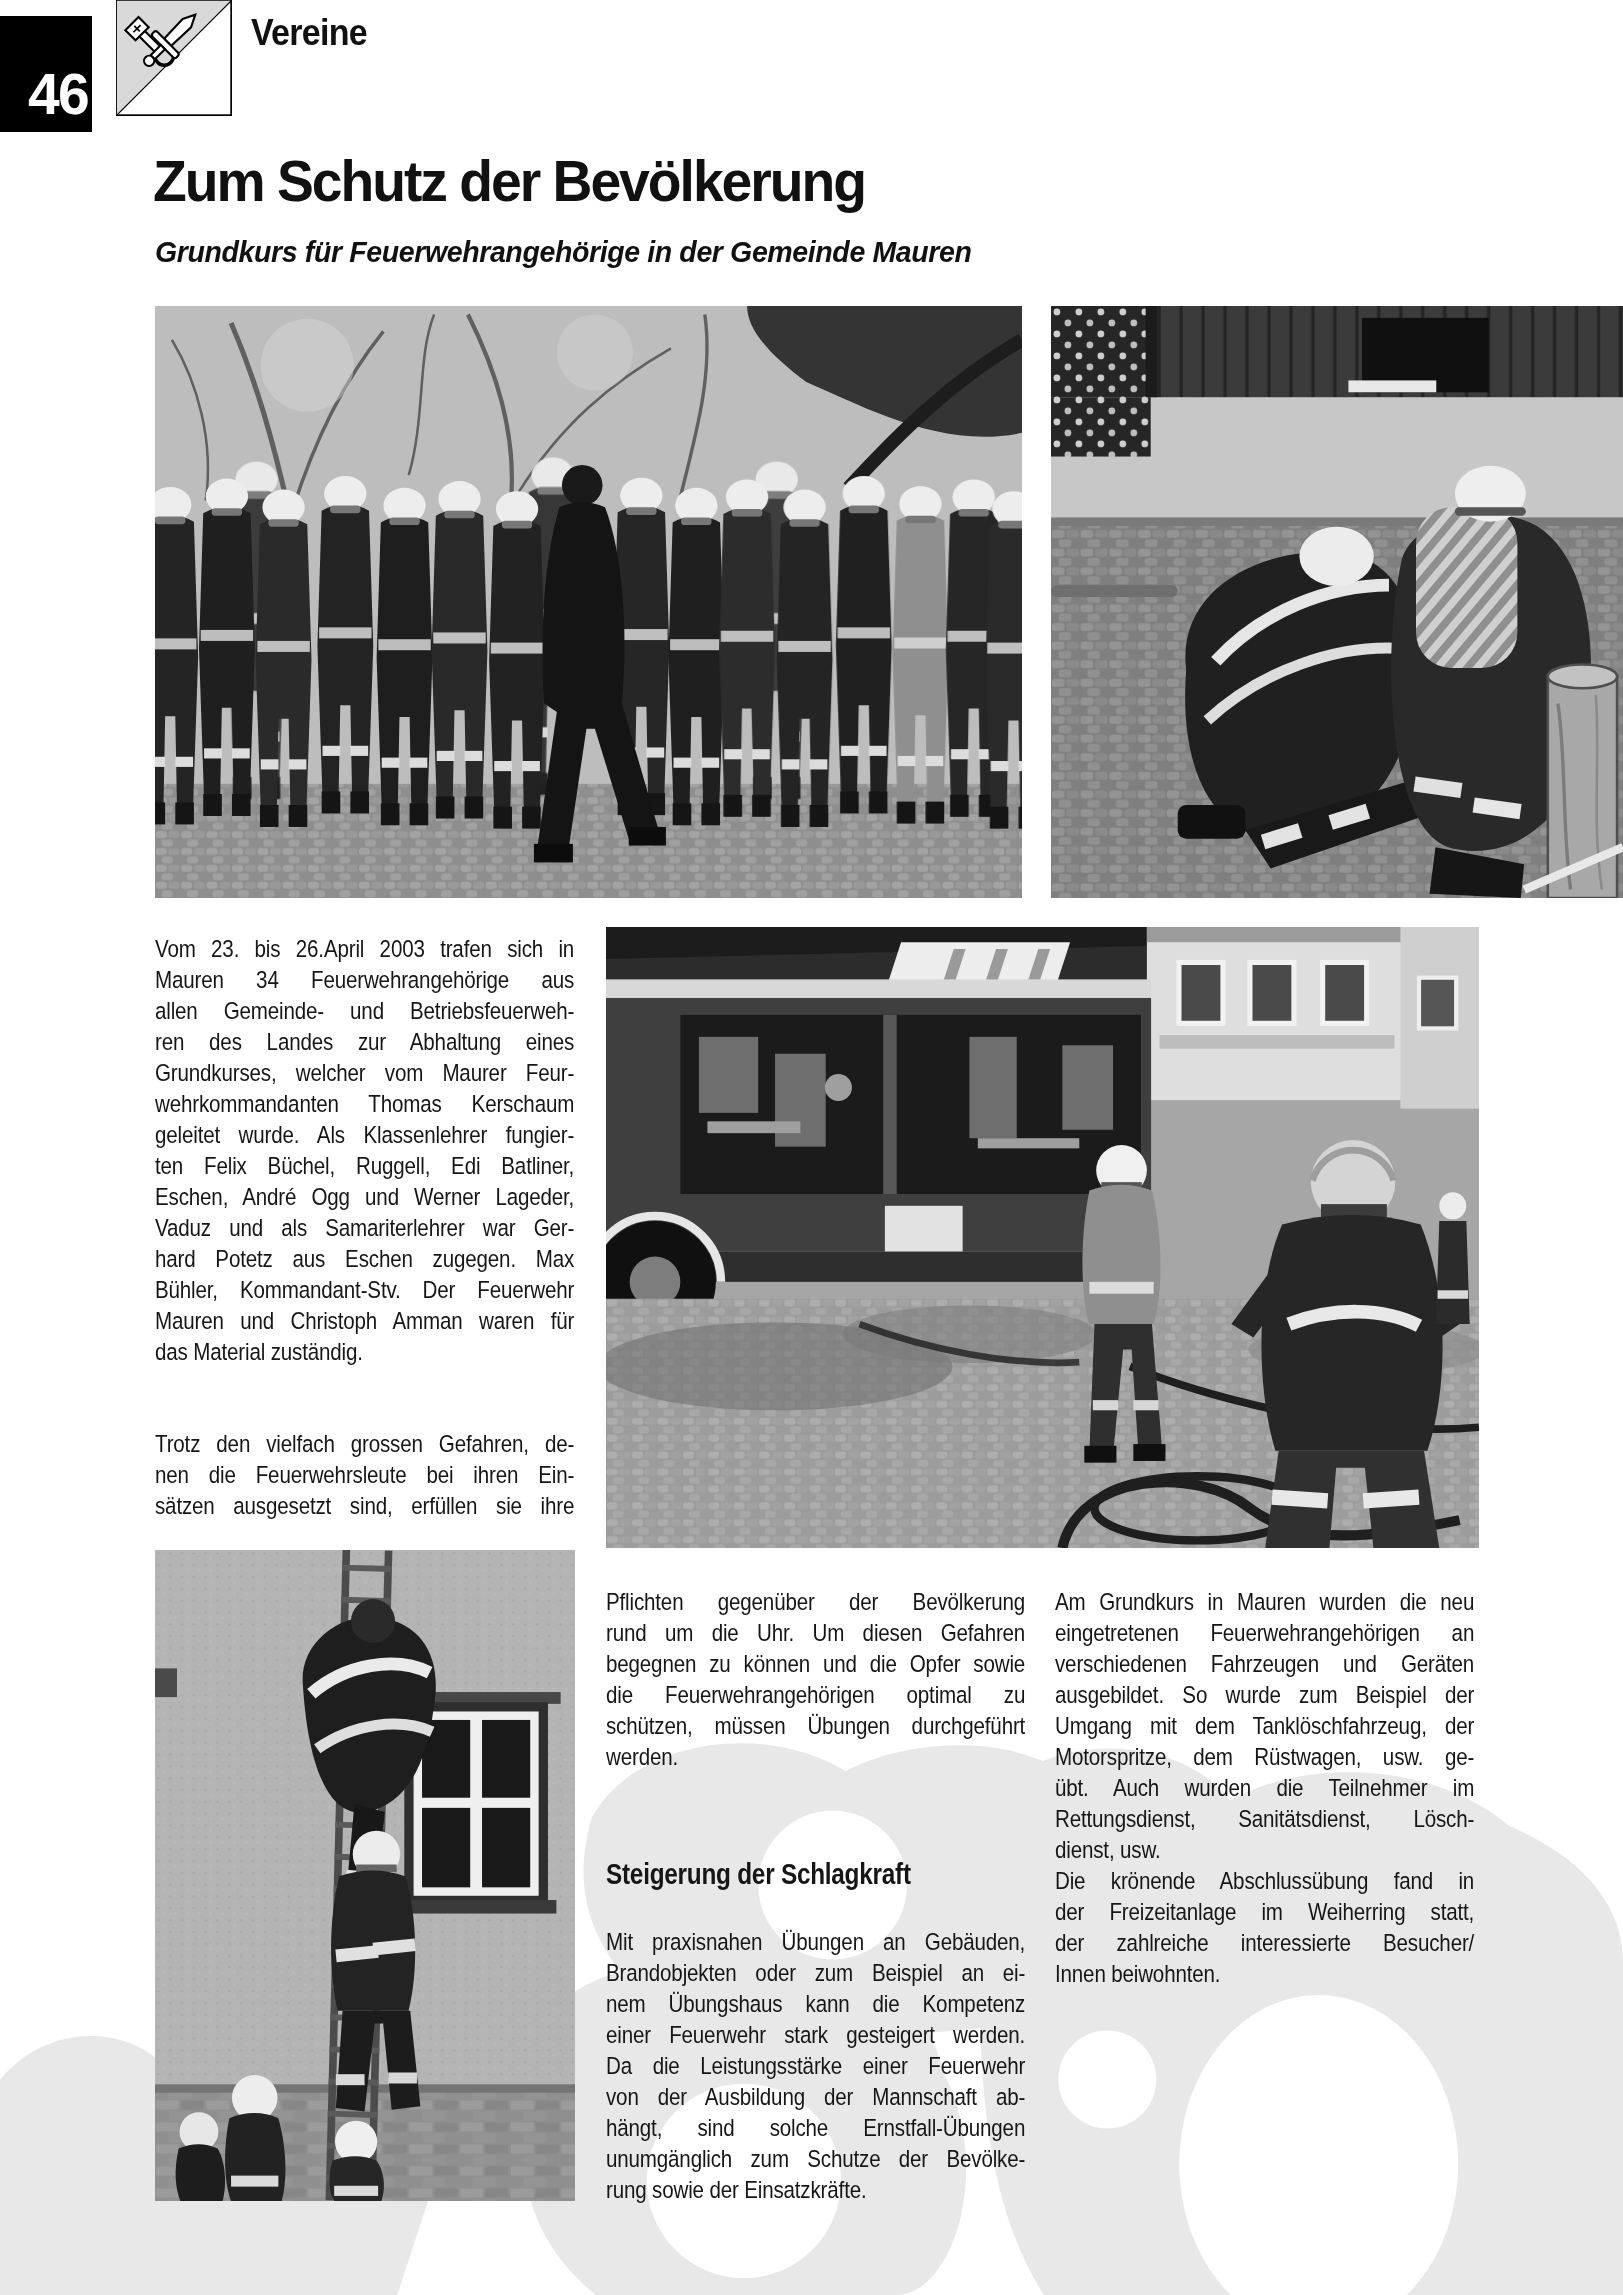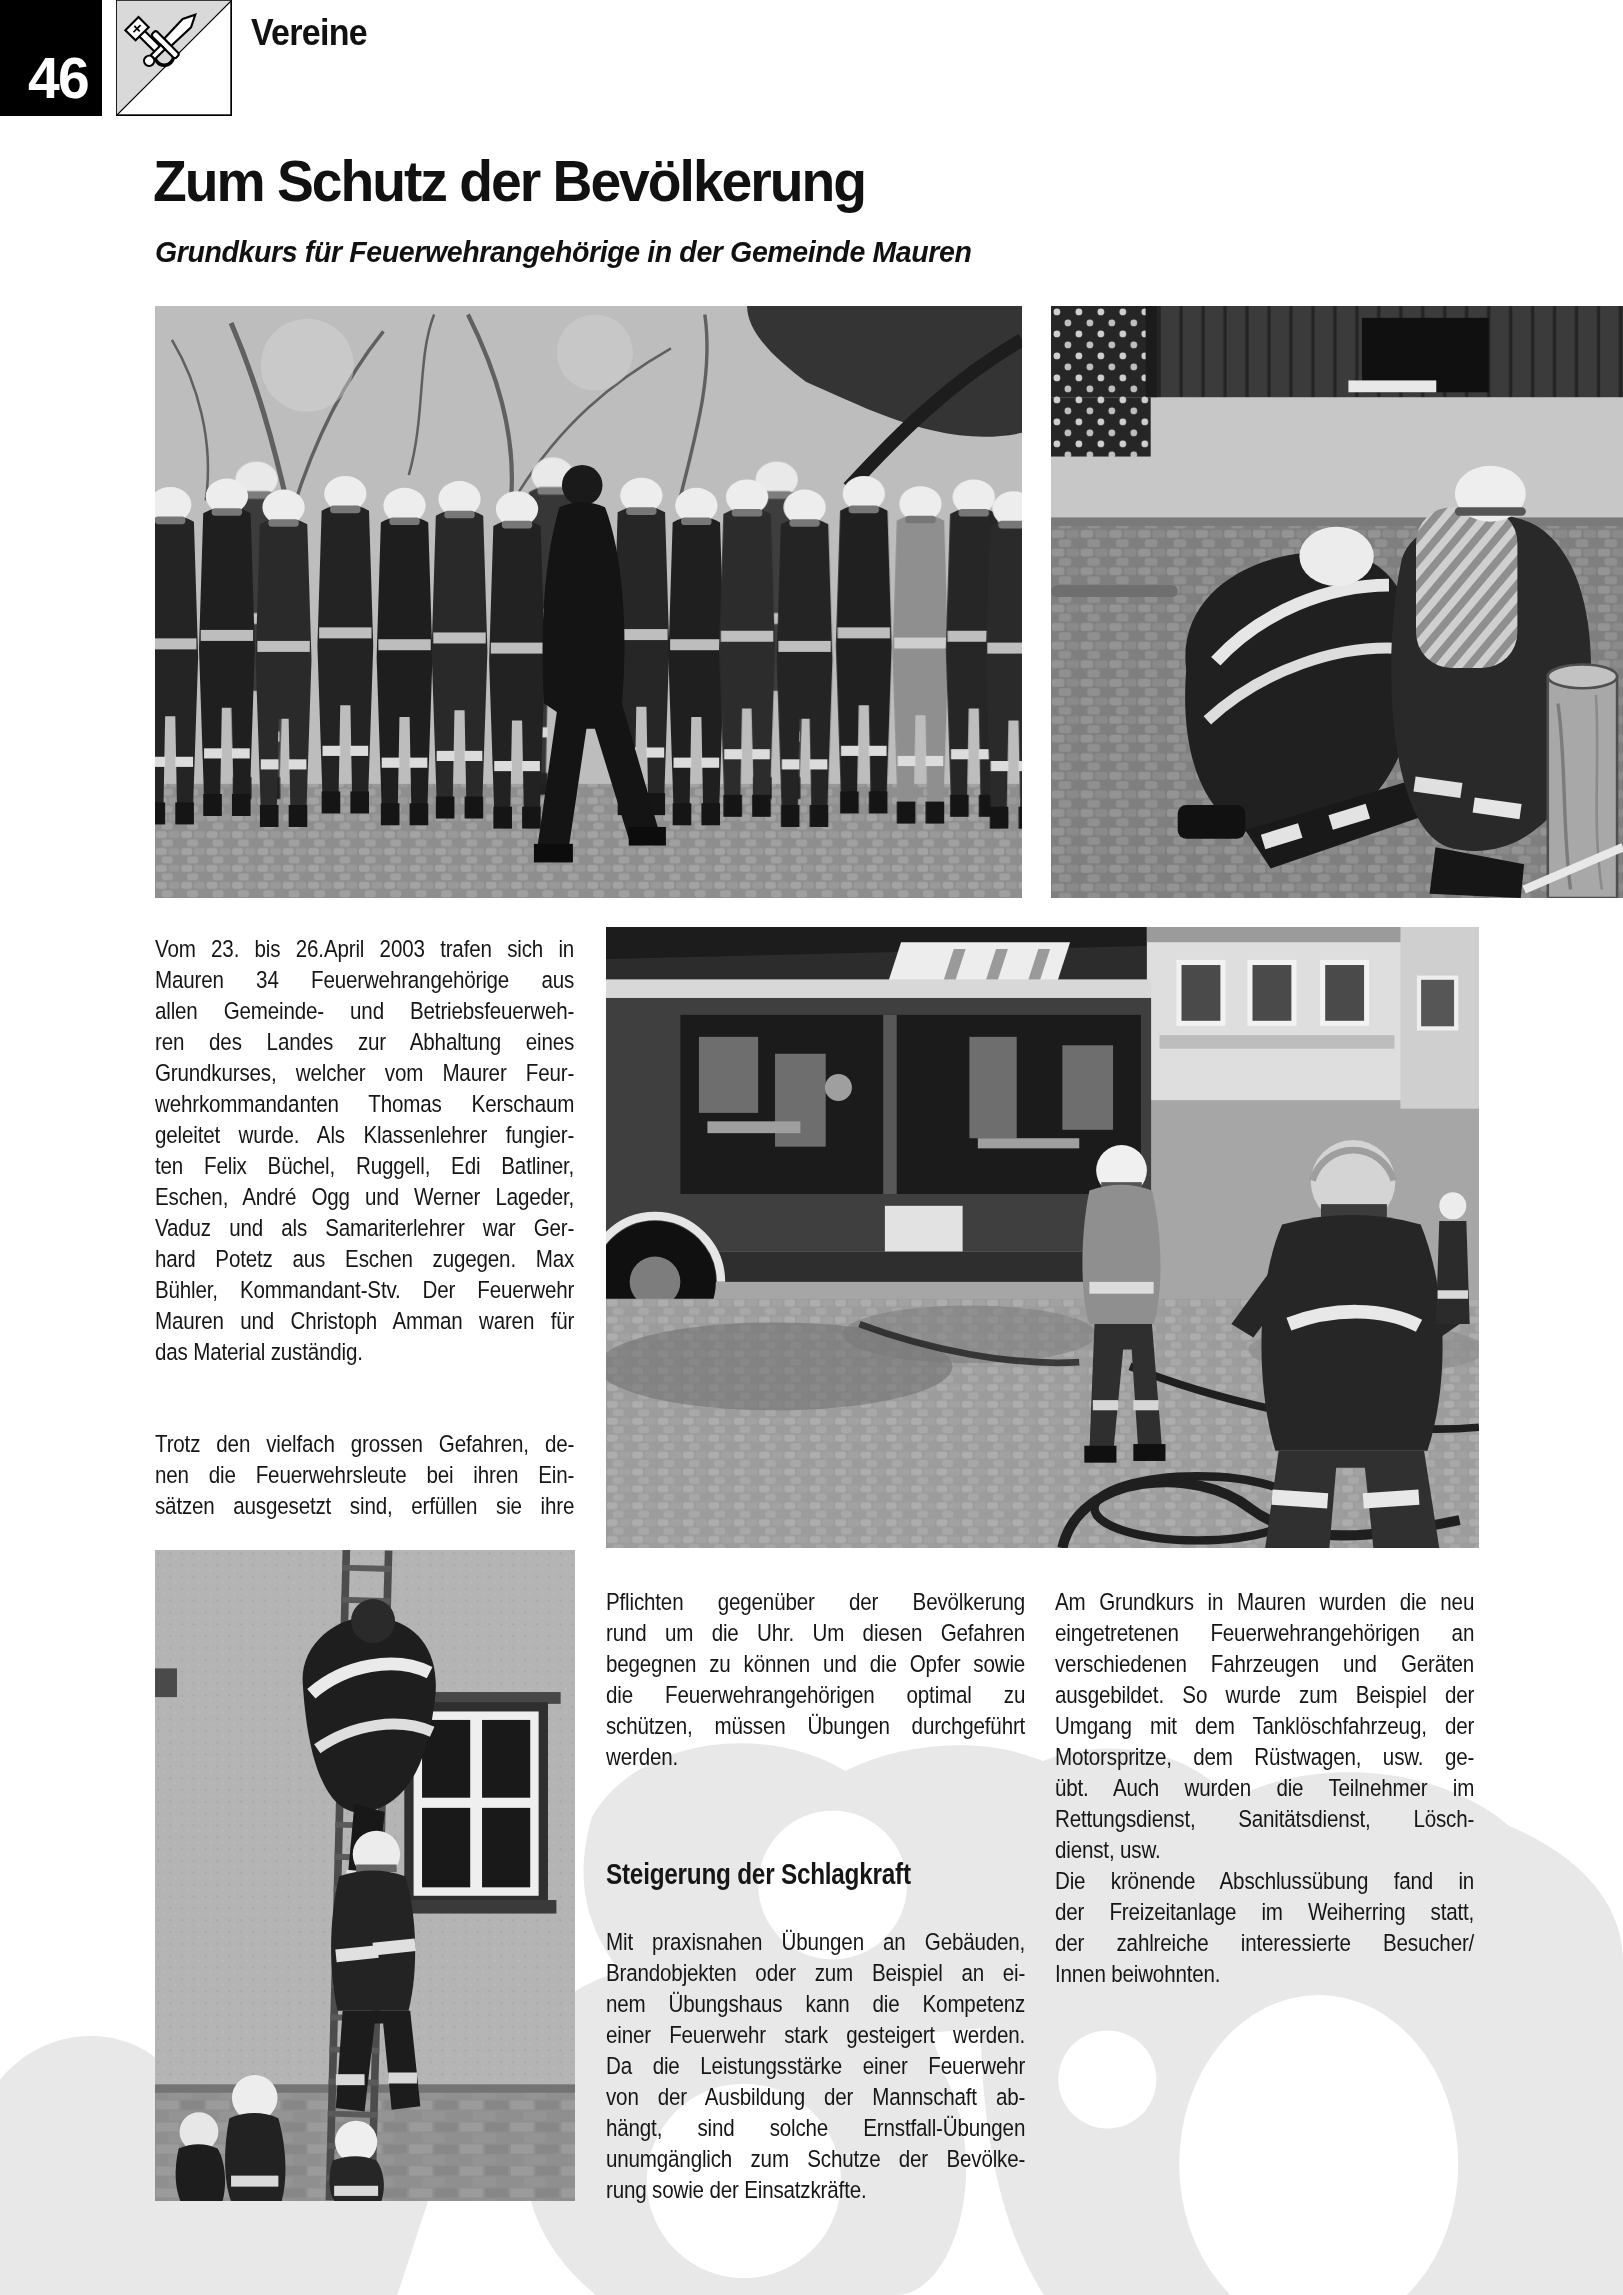--- a/index.html
+++ b/index.html
@@ -2,21 +2,21 @@
 <html style="font-size:13.5px"><head>
 <meta charset="utf-8">
 <style>
   html,body{margin:0;padding:0;background:#ffffff;}
   body{width:1623px;height:2295px;position:relative;overflow:hidden;
        font-family:"Liberation Sans",sans-serif;color:#111;}
   .abs{position:absolute;}
   
   #watermark{left:0;top:0;width:1623px;height:2295px;z-index:0;}
   
-  #pagenum-box{left:0;top:0;width:102px;height:116px;background:#000;z-index:2;}
+  #pagenum-box{left:0;top:16px;width:92px;height:116px;background:#000;z-index:2;}
   #pagenum{position:absolute;left:0;bottom:5px;width:116px;text-align:center;
            color:#fff;font-size:57px;font-weight:bold;letter-spacing:-1.7px;}
   #emblem{left:116px;top:0;width:116px;height:116px;z-index:2;}
   #section-label{left:251px;top:12px;font-size:37px;font-weight:bold;
                  letter-spacing:-0.8px;z-index:2;transform:scaleX(.92);transform-origin:left top;}
   
   #title{left:153px;top:152px;font-size:57px;line-height:59px;font-weight:bold;
          letter-spacing:-2.1px;white-space:nowrap;z-index:2;transform:scaleX(.97);transform-origin:left top;}
   #subtitle{left:155px;top:233px;font-size:30px;line-height:37px;font-weight:bold;
             font-style:italic;letter-spacing:-0.4px;white-space:nowrap;z-index:2;

